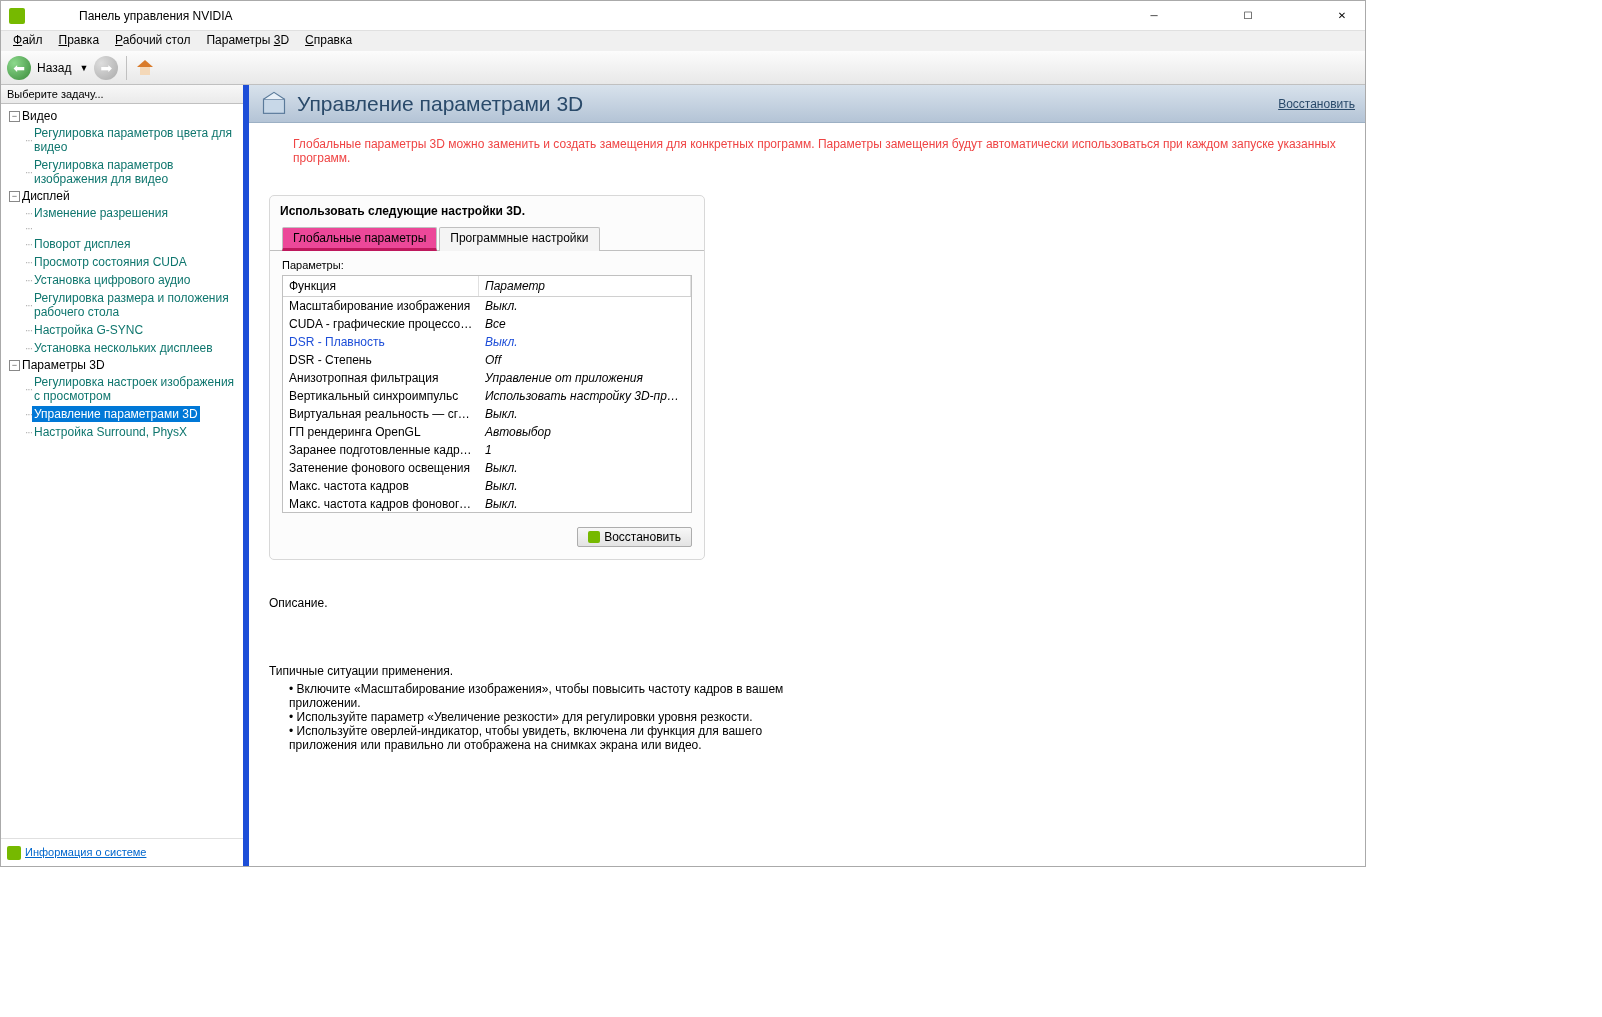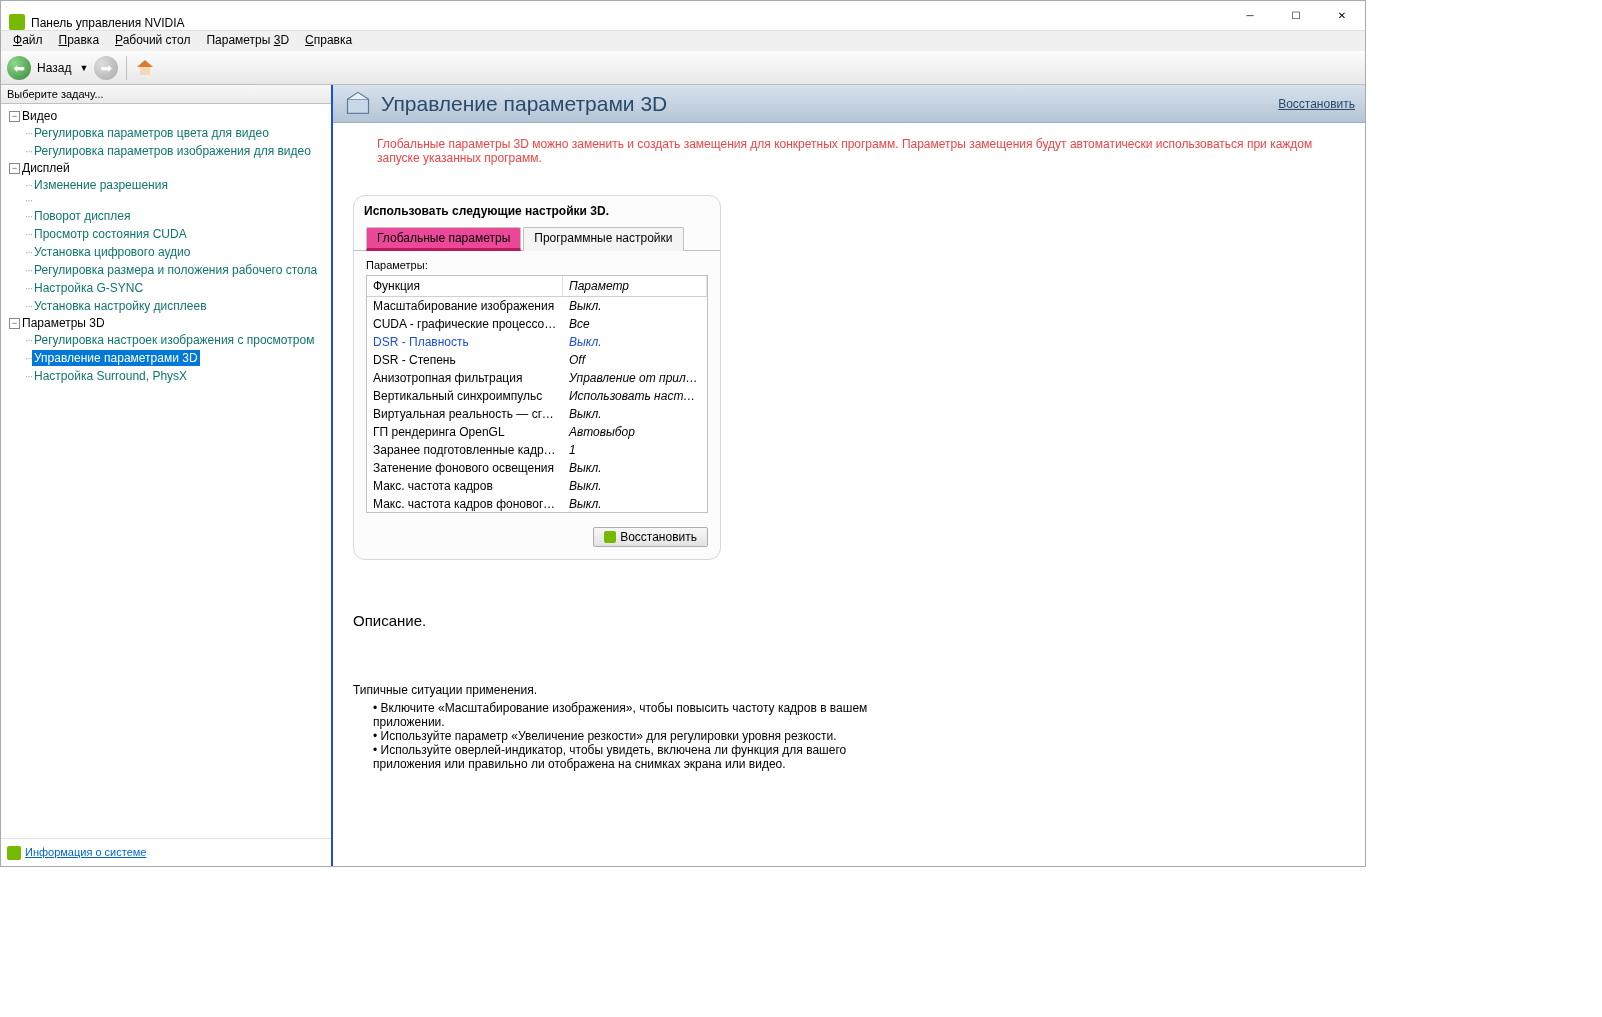--- a/index.html
+++ b/index.html
@@ -1,20 +1,20 @@
 <!DOCTYPE html>
 <html><head>
 <meta charset="utf-8">
 <style>
 * { margin: 0; padding: 0; box-sizing: border-box; font-family: "Segoe UI", Tahoma, sans-serif; }
 body { font-size: 12px; background: #fff; overflow: hidden; }
 
 .window { width: 1366px; height: 867px; border: 1px solid #aaa; display: flex; flex-direction: column; background: #f0f0f0; }
 
-.titlebar { height: 30px; display: flex; align-items: flex-end; padding: 0 0 0 8px; background: #fff; border-bottom: 1px solid #e0e0e0; }
+.titlebar { height: 30px; display: flex; align-items: center; padding: 0 0 0 8px; background: #fff; border-bottom: 1px solid #e0e0e0; gap: 48px; }
 .titlebar-icon { width: 16px; height: 16px; background: #76b900; border-radius: 2px; margin-right: 6px; }
 .titlebar-text { flex: 1; font-size: 12px; }
 .win-btn { width: 46px; height: 30px; display: flex; align-items: center; justify-content: center; font-family: "Segoe MDL2 Assets", sans-serif; font-size: 10px; cursor: default; }
 
 .menubar { height: 20px; display: flex; background: #f0f0f0; padding: 0 4px; }
 .menu-item { padding: 2px 8px; font-size: 12px; cursor: default; }
 .menu-item u { text-decoration: underline; }
 
 .toolbar { height: 34px; display: flex; align-items: center; padding: 2px 6px; background: linear-gradient(#fcfcfc,#e8e8e8); border-bottom: 1px solid #c0c0c0; gap: 4px; }
 .tool-back-wrap { display: flex; align-items: center; gap: 2px; }
@@ -22,21 +22,21 @@
 .tool-label { font-size: 12px; padding: 0 4px; }
 .tool-dd { font-size: 9px; padding: 0 2px; }
 .tool-fwd { width: 24px; height: 24px; background: radial-gradient(circle at 30% 30%, #ddd, #aaa); border-radius: 50%; display: flex; align-items: center; justify-content: center; color: #fff; font-size: 14px; }
 .tool-sep { width: 1px; height: 24px; background: #c0c0c0; margin: 0 4px; }
 .tool-home { width: 20px; height: 20px; position: relative; }
 .tool-home::before { content: ""; position: absolute; top: 2px; left: 2px; width: 0; height: 0; border-left: 8px solid transparent; border-right: 8px solid transparent; border-bottom: 7px solid #d97b2b; }
 .tool-home::after { content: ""; position: absolute; top: 9px; left: 5px; width: 10px; height: 8px; background: #f4d8b8; }
 
 .body { flex: 1; display: flex; overflow: hidden; }
 
-.sidebar { width: 332px; background: #fff; border-right: 2px solid #1d4ed8; display: flex; flex-direction: column; }
+.sidebar { width: 248px; background: #fff; border-right: 6px solid #1d4ed8; display: flex; flex-direction: column; }
 .side-header { font-size: 11px; padding: 3px 6px; background: linear-gradient(#f8f8f8,#eaeaea); border-bottom: 1px solid #c0c0c0; }
 .tree { flex: 1; padding: 4px 0; overflow: auto; }
 .tree-node { display: flex; align-items: center; padding: 1px 0; font-size: 12px; }
 .tree-toggle { width: 11px; height: 11px; border: 1px solid #888; display: flex; align-items: center; justify-content: center; font-size: 9px; line-height: 1; margin-right: 2px; color: #555; background: #fff; }
 .tree-dots { color: #aaa; font-size: 10px; letter-spacing: -1px; }
 .tree-link { color: #0f766e; cursor: default; padding: 1px 2px; }
 .tree-link.selected { background: #0078d7; color: #fff; }
 .tree-cat { color: #000; cursor: default; }
 .side-footer { padding: 6px; border-top: 1px solid #e0e0e0; }
 .side-link { color: #0066cc; text-decoration: underline; font-size: 11px; }
@@ -45,42 +45,42 @@
 .content { flex: 1; background: #fff; display: flex; flex-direction: column; overflow: auto; }
 .banner { height: 38px; background: linear-gradient(#d8e2ec,#b4c4d6); display: flex; align-items: center; padding: 0 10px; border-bottom: 1px solid #9cb0c4; }
 .banner-icon { width: 30px; height: 30px; margin-right: 8px; display: flex; align-items: center; justify-content: center; }
 .banner-icon svg { width: 28px; height: 28px; }
 .banner-title { font-size: 21px; color: #2a4a6a; flex: 1; }
 .banner-restore { font-size: 12px; color: #2a4a6a; cursor: default; text-decoration: underline; }
 
 .content-body { padding: 14px 20px; }
 .intro { font-size: 12px; color: #ef4444; margin-bottom: 30px; padding-left: 24px; }
 
-.panel { border: 1px solid #d8d8d8; border-radius: 12px; background: #fcfcfc; width: 368px; padding: 0; }
+.panel { border: 1px solid #d8d8d8; border-radius: 5px; background: #fcfcfc; width: 436px; padding: 0; }
 .panel-title { font-size: 12px; font-weight: bold; padding: 8px 10px; }
 .tabs { display: flex; padding-left: 12px; border-bottom: 1px solid #c0c0c0; }
 .tab { padding: 3px 10px; font-size: 12px; border: 1px solid #c0c0c0; border-bottom: none; margin-right: 2px; background: #f4f4f4; border-radius: 2px 2px 0 0; cursor: default; position: relative; top: 1px; }
 .tab.active { background: #ec4899; border-bottom: 3px solid #be185d; }
 
 .params-area { padding: 8px 12px; }
 .params-label { font-size: 11px; margin-bottom: 4px; }
 .grid { border: 1px solid #c0c0c0; width: 100%; height: 238px; overflow-y: auto; position: relative; background: #fff; }
 .grid-head { display: flex; background: #fff; border-bottom: 1px solid #d0d0d0; position: sticky; top:0; }
 .grid-head-cell { padding: 3px 6px; font-size: 12px; border-right: 1px solid #e0e0e0; }
 .col-func { width: 196px; }
 .col-val { flex: 1; font-style: italic; }
 .grid-row { display: flex; padding: 1px 0; font-size: 12px; }
 .grid-row.disabled { color: #1d4ed8; }
 .grid-cell { padding: 1px 6px; overflow: hidden; text-overflow: ellipsis; white-space: nowrap; }
 
 .restore-row { display: flex; justify-content: flex-end; padding: 6px 12px 12px; }
 .btn { padding: 2px 10px; border: 1px solid #adadad; background: linear-gradient(#f7f7f7,#e3e3e3); border-radius: 2px; font-size: 12px; cursor: default; display: flex; align-items: center; gap: 4px; }
 .nv-dot { width: 12px; height: 12px; background: #76b900; border-radius: 2px; }
 
-.desc-block { margin-top: 52px; font-size: 15px; }
+.desc-block { margin-top: 36px; font-size: 12px; }
 .desc-title { margin-bottom: 4px; }
 .desc-text { padding-left: 14px; }
 .usage-block { margin-top: 54px; font-size: 12px; }
 .usage-title { margin-bottom: 4px; }
 .usage-list { padding-left: 20px; max-width: 540px; }
 .bullet::before { content: "• "; }
 
 ::-webkit-scrollbar { width: 16px; }
 ::-webkit-scrollbar-track { background: #f0f0f0; }
 ::-webkit-scrollbar-thumb { background: #c0c0c0; border: 3px solid #f0f0f0; border-radius: 8px; }
@@ -165,21 +165,21 @@
             <div class="tree-node" style="padding-left: 24px;">
               <span class="tree-dots">···</span>
               <span class="tree-link">Регулировка размера и положения рабочего стола</span>
             </div>
             <div class="tree-node" style="padding-left: 24px;">
               <span class="tree-dots">···</span>
               <span class="tree-link">Настройка G-SYNC</span>
             </div>
             <div class="tree-node" style="padding-left: 24px;">
               <span class="tree-dots">···</span>
-              <span class="tree-link">Установка настройку дисплеев</span>
+              <span class="tree-link">Установка нескольких дисплеев</span>
             </div>
           </div>
 
         <div class="tree-node" style="padding-left:8px">
           <span class="tree-toggle">−</span>
           <span class="tree-cat">Параметры 3D</span>
         </div>
         <div id="params3d-children">
             <div class="tree-node" style="padding-left: 24px;">
               <span class="tree-dots">···</span>

